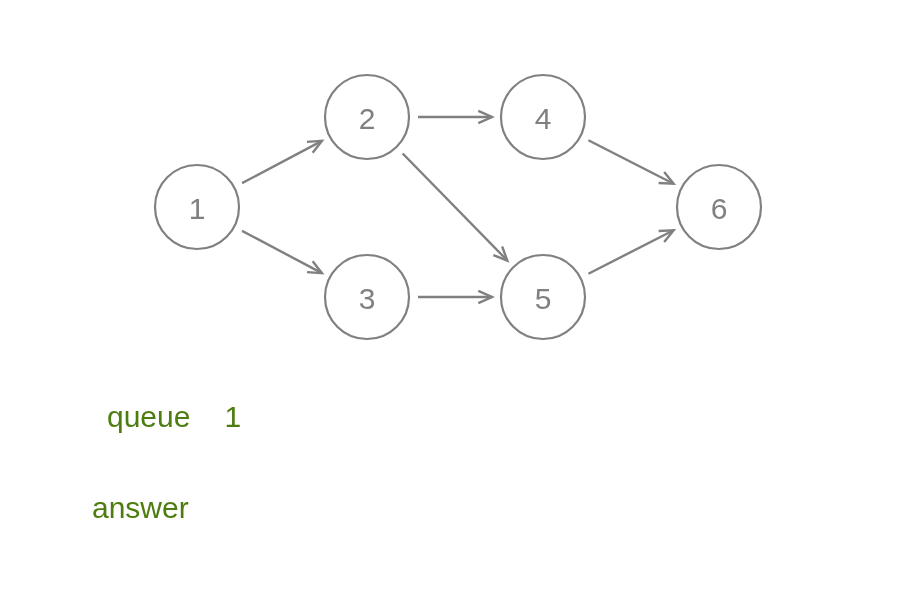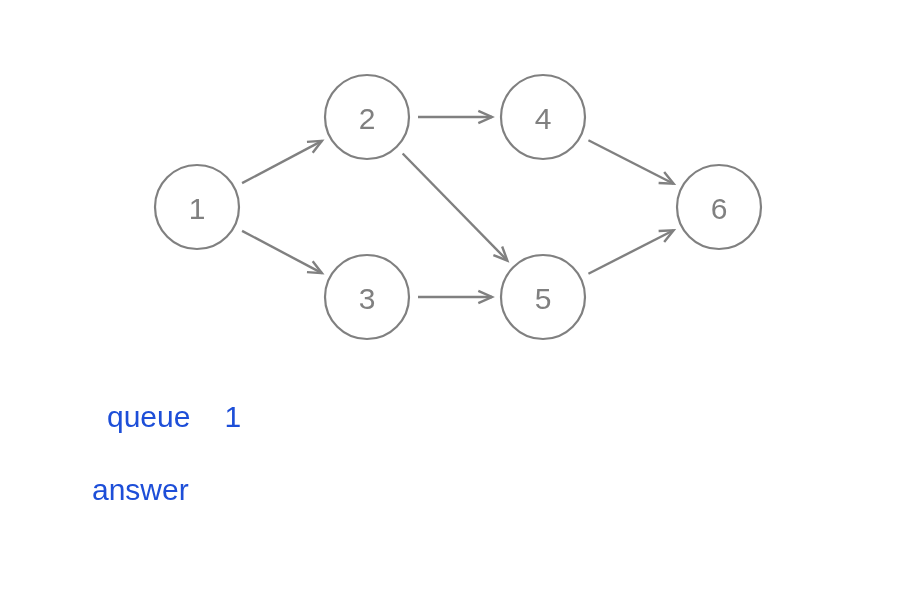--- a/index.html
+++ b/index.html
@@ -43,39 +43,39 @@
   .arrow-head {
     stroke: #808080;
     stroke-width: 2.4;
     fill: none;
     stroke-linecap: butt;
     stroke-linejoin: miter;
   }
   .status-row {
     position: absolute;
     white-space: nowrap;
-    color: #1d4ed8;
+    color: #4d7c0f;
     font-family: "Liberation Sans", sans-serif;
     font-size: 30px;
     line-height: 1;
   }
   .status-label {
     display: inline-block;
   }
   .status-value {
     display: inline-block;
     margin-left: 34px;
   }
   #queue-row {
     left: 107px;
     top: 402px;
   }
   #answer-row {
     left: 92px;
-    top: 475px;
+    top: 493px;
   }
 </style>
 </head>
 <body>
 
 <div id="app">
 
   <svg id="graph-svg" viewBox="0 0 918 594">
 
     <g id="edges-layer">

